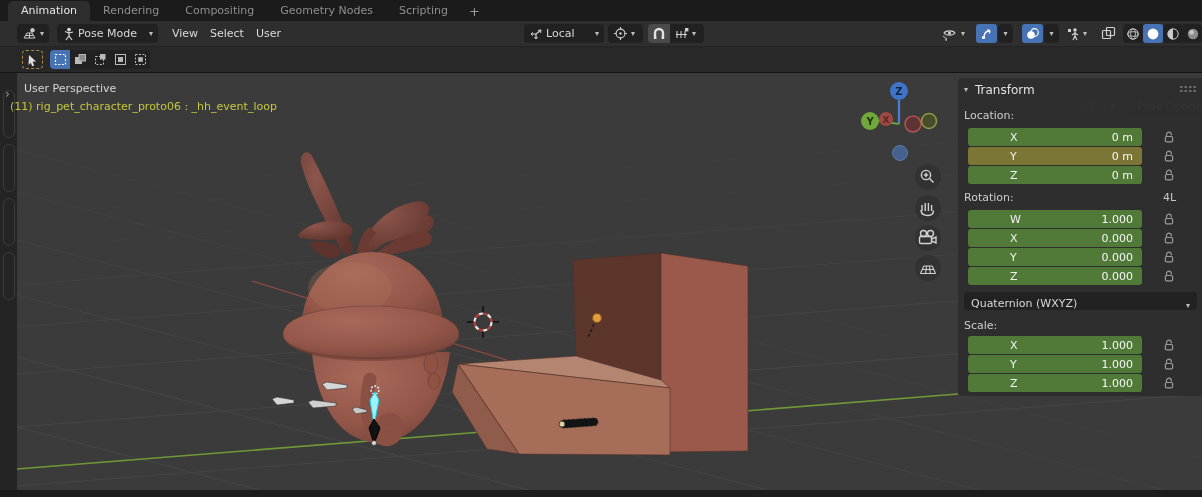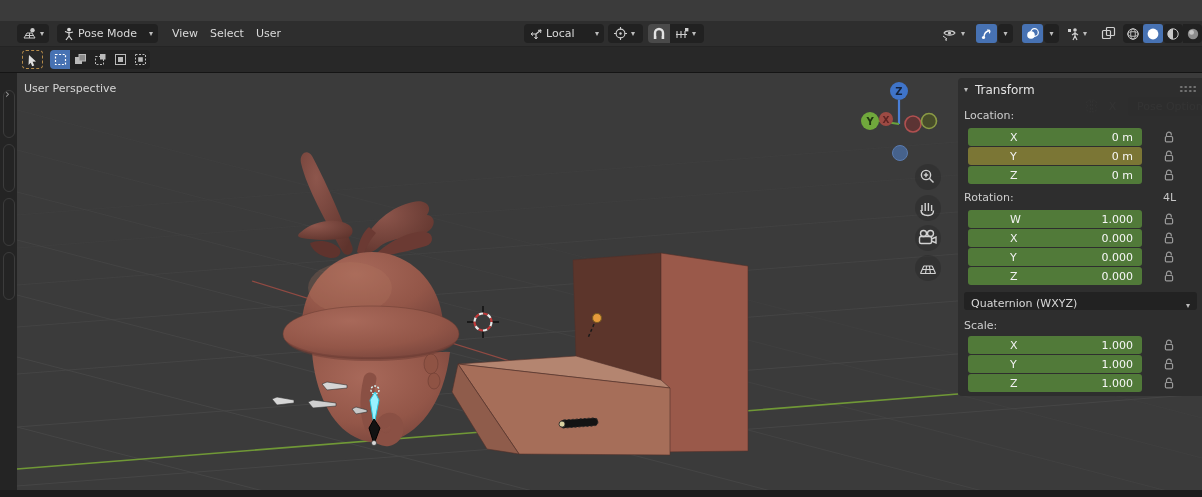--- a/index.html
+++ b/index.html
@@ -181,20 +181,28 @@
         <path d="M931.5,239 l4.5,-2 v6 l-4.5,-2"></path>
       </g>
       <circle cx="928" cy="268" r="13" fill="#2b2b2b" opacity="0.55" stroke="none"></circle>
       <g stroke-width="1.1">
         <path d="M920.5,273.5 h15 M922.3,269.5 h11.4 M923.8,266 h8.4"></path>
         <path d="M923.8,266 L920.5,273.5 M926.6,266 L925.5,273.5 M929.4,266 L930.5,273.5 M932.2,266 L935.5,273.5"></path>
       </g>
     </g>
   </svg>
 
+  <div id="topbar" class="abs">
+    <span class="tab active">Animation</span>
+    <span class="tab">Rendering</span>
+    <span class="tab">Compositing</span>
+    <span class="tab">Geometry Nodes</span>
+    <span class="tab">Scripting</span>
+    <span class="tab tab-add">+</span>
+  </div>
 
   <div id="hdr" class="abs">
     <div class="hbtn" style="left:17px">
       <svg class="ic" width="15" height="14" viewBox="0 0 15 14">
         <path d="M2,11 L13,11 M3.5,8.5 L11.5,8.5 M5,6 L10,6 M5,6 L2,11 M7.5,6 L7.5,11 M10,6 L13,11" stroke="#c9c9c9" stroke-width="1" fill="none"></path>
         <circle cx="10.5" cy="3.2" r="2.2" fill="#c9c9c9"></circle>
       </svg>
       <span class="chev">▾</span>
     </div>
     <div class="hbtn" style="left:57px;width:101px">
@@ -359,20 +367,21 @@
 
   <div id="edge" class="abs">
     <div class="edgetab" style="top:17px"></div>
     <div class="edgetab" style="top:71px"></div>
     <div class="edgetab" style="top:125px"></div>
     <div class="edgetab" style="top:179px"></div>
   </div>
   <div id="expander" class="abs">›</div>
 
   <div id="vp-persp" class="abs">User Perspective</div>
+  <div id="vp-obj" class="abs">(11) rig_pet_character_proto06 : _hh_event_loop</div>
 
   <div id="npanel" class="abs">
     <div class="ptitle">
       <span class="chev">▾</span>
       <span>Transform</span>
     </div>
     <div class="dots"></div>
 
     <div class="plabel" style="top:31px">Location:</div>
 

